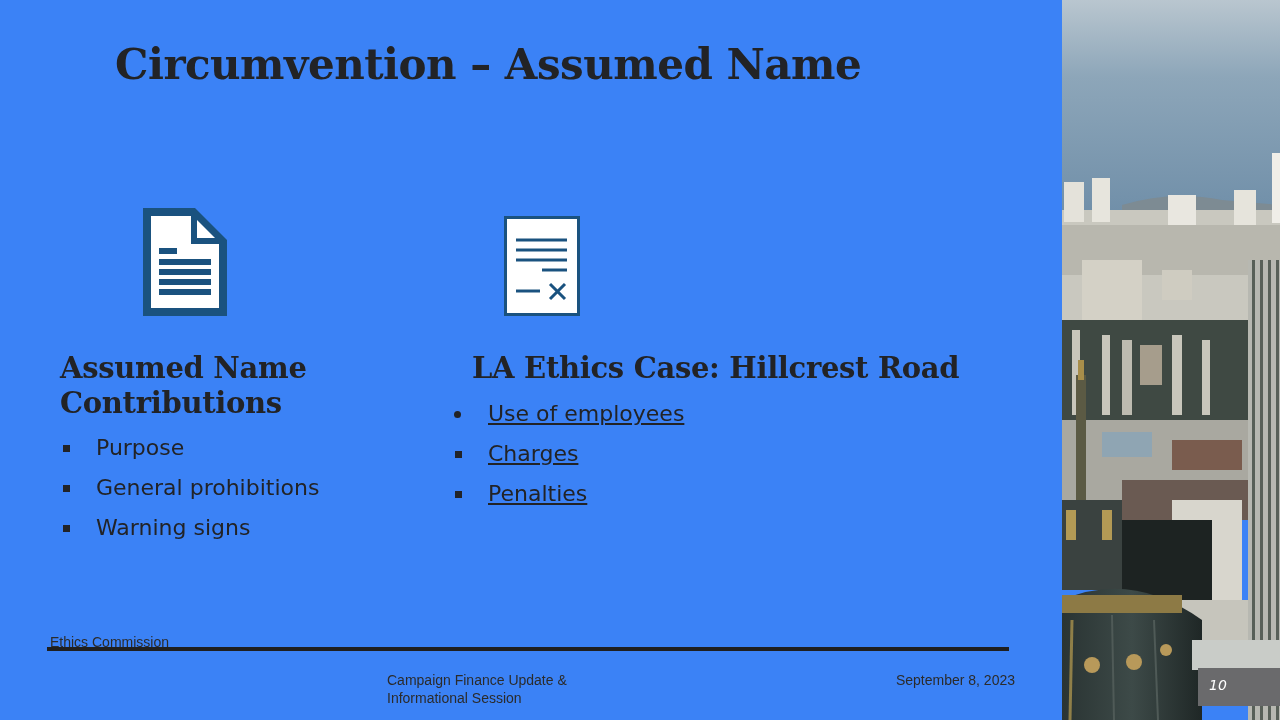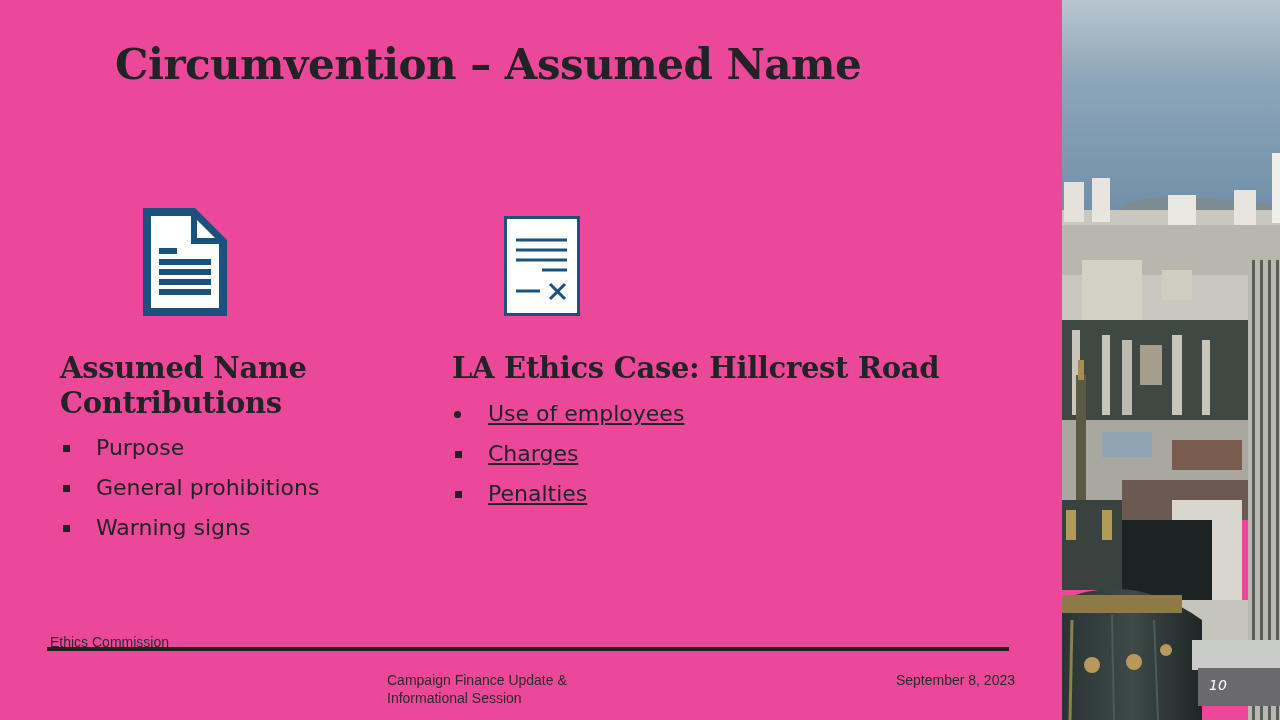--- a/index.html
+++ b/index.html
@@ -7,21 +7,21 @@
       padding: 0;
       width: 1280px;
       height: 720px;
       overflow: hidden;
       background: #fdfdfc;
     }
     .slide {
       position: relative;
       width: 1280px;
       height: 720px;
-      background: #ec4899;
+      background: #3b82f6;
     }
     .title {
       position: absolute;
       left: 115px;
       top: 40px;
       font-family: "DejaVu Serif", "Liberation Serif", serif;
       font-weight: bold;
       font-size: 42px;
       color: #222326;
       letter-spacing: -0.5px;
@@ -44,21 +44,21 @@
     .col-heading {
       position: absolute;
       font-family: "DejaVu Serif", "Liberation Serif", serif;
       font-weight: bold;
       font-size: 29px;
       line-height: 35px;
       color: #222326;
       letter-spacing: -0.3px;
     }
     .col-left-heading { left: 60px; top: 351px; width: 340px; }
-    .col-right-heading { left: 452px; top: 351px; white-space: nowrap; }
+    .col-right-heading { left: 472px; top: 351px; white-space: nowrap; }
     .bullet-list {
       position: absolute;
       margin: 0;
       padding: 0;
       list-style: none;
       font-family: "DejaVu Sans", "Liberation Sans", sans-serif;
       font-size: 22px;
       color: #222326;
     }
     .bullet-list.left { left: 60px; top: 432px; }

